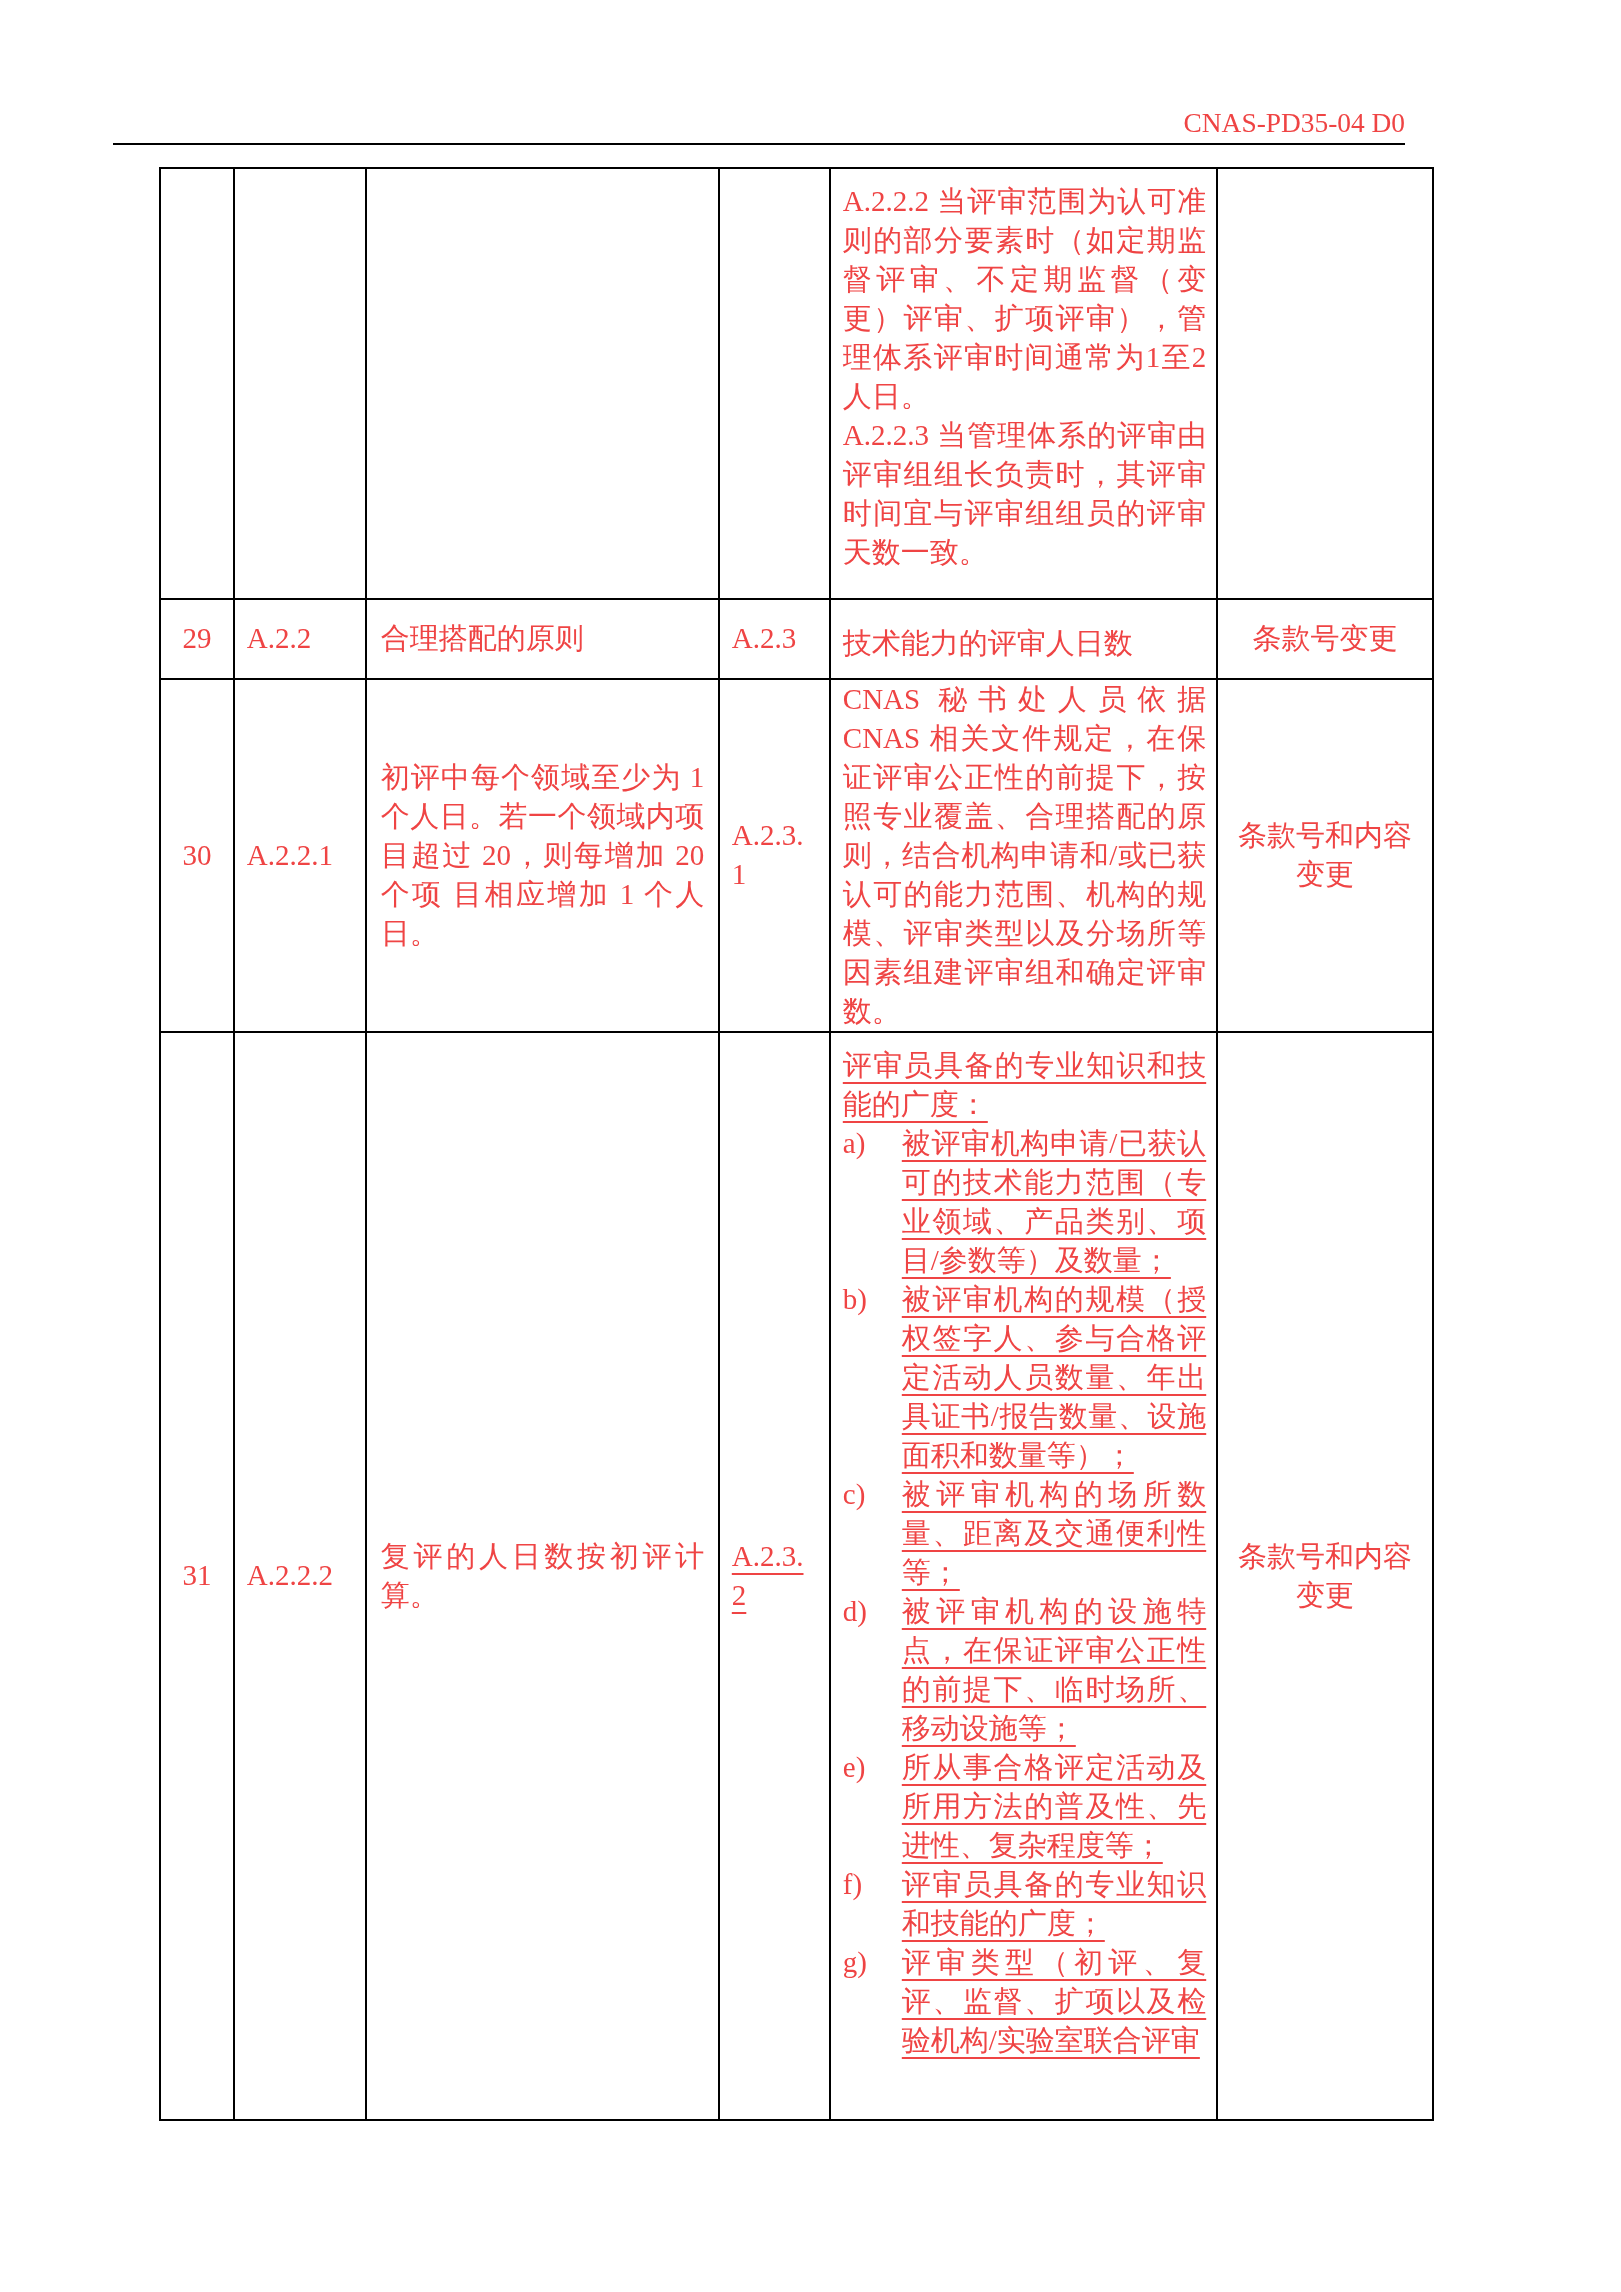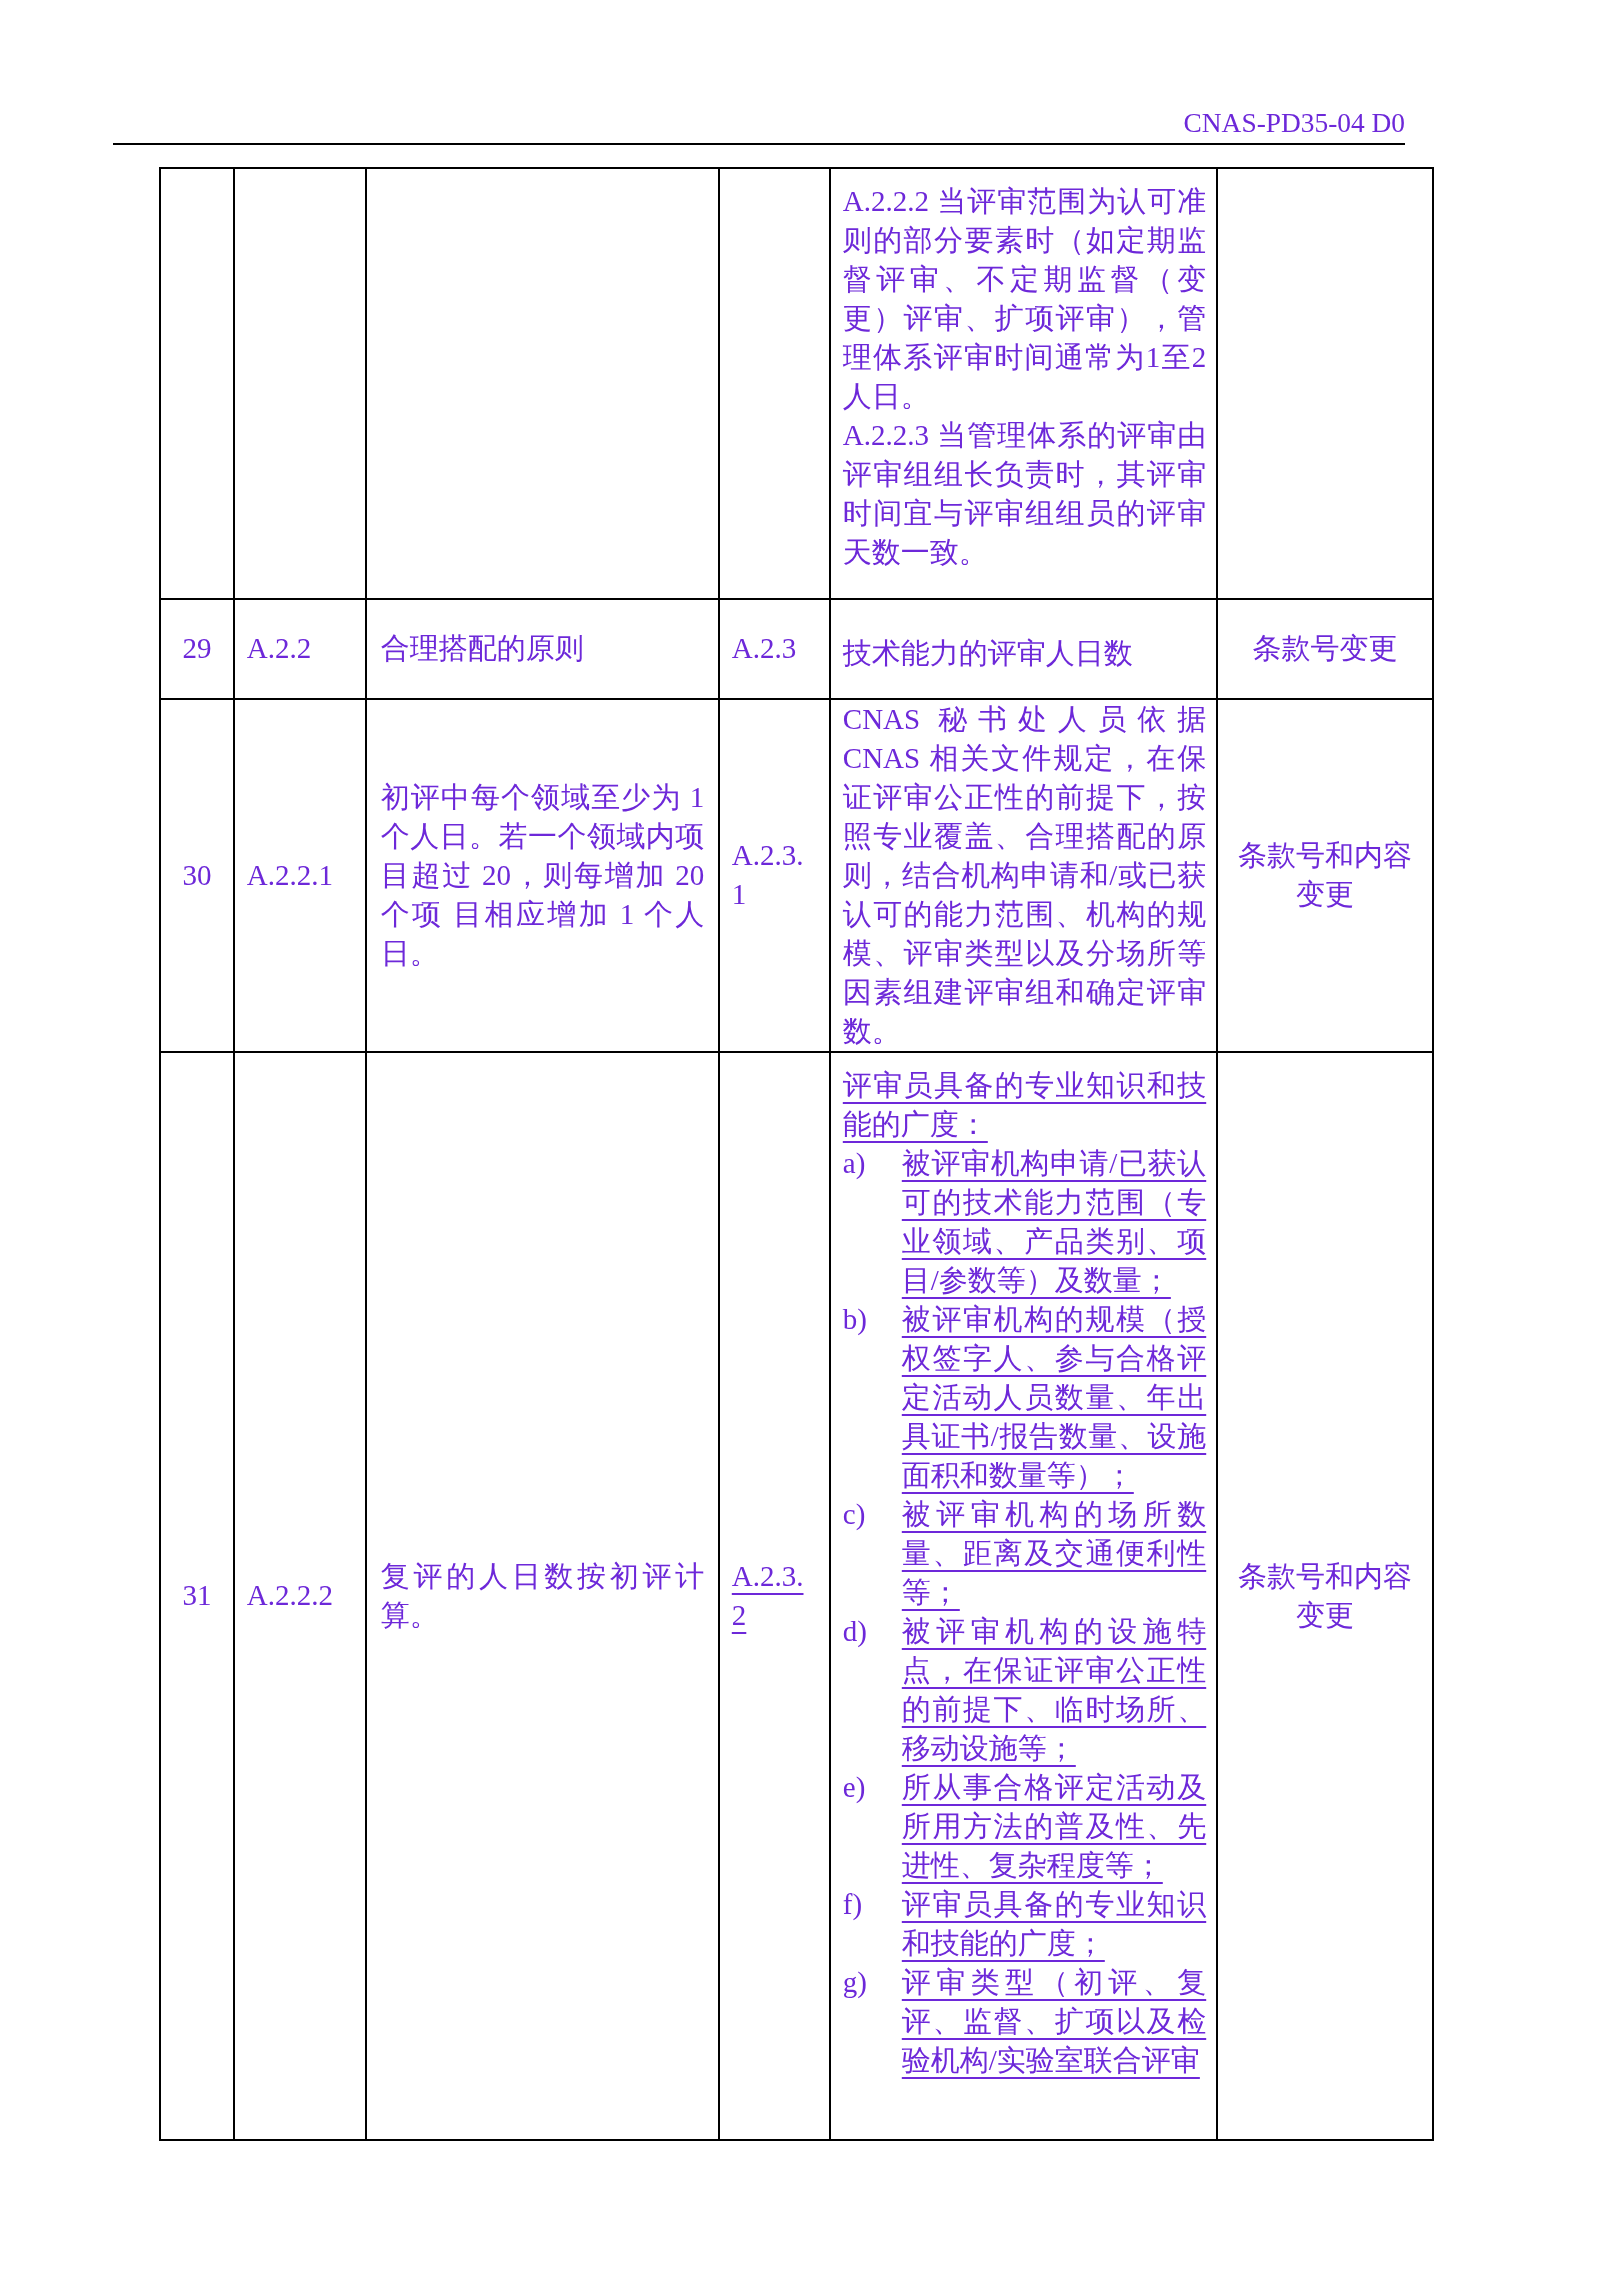--- a/index.html
+++ b/index.html
@@ -2,21 +2,21 @@
 <html><head>
 <meta charset="utf-8">
 <style>
   * { margin: 0; padding: 0; box-sizing: border-box; }
   html, body { background: #ffffff; }
   .page {
     position: relative;
     width: 1621px;
     height: 2293px;
     background: #ffffff;
-    color: #6d28d9;
+    color: #ef4444;
     font-family: "Liberation Serif", "DejaVu Serif", serif;
     overflow: hidden;
   }
   .header {
     margin: 0 216px 0 113px;
     padding-top: 104px;
     text-align: right;
     font-size: 27.4px;
     line-height: 39px;
     border-bottom: 2.9px solid #000;
@@ -36,21 +36,21 @@
     padding: 5.9px 9.8px;
     overflow: hidden;
   }
   td.c-no   { text-align: center; }
   td.c-old  { padding-left: 11.8px; }
   td.c-otx  { padding-left: 13.7px; padding-right: 13.7px; text-align: justify; }
   td.c-new  { padding: 3.9px 15.7px 3.9px 11.8px; word-break: break-all; }
   td.c-ntx  { vertical-align: top; padding: 9.8px 9.8px 0 11.8px; text-align: justify; }
   td.c-chg  { text-align: center; padding-left: 15.7px; padding-right: 15.7px; }
   .row-a  { height: 431px; }
-  .row-29 { height: 100px; }
+  .row-29 { height: 80px; }
   .row-30 { height: 314px; }
   .row-31 { height: 1088px; }
   .row-a td.c-ntx { padding-top: 13px; }
   .para { text-align: justify; }
   .u {
     text-decoration: underline;
     text-decoration-thickness: 2px;
     text-underline-offset: 6.9px;
   }
   .li { display: flex; }

